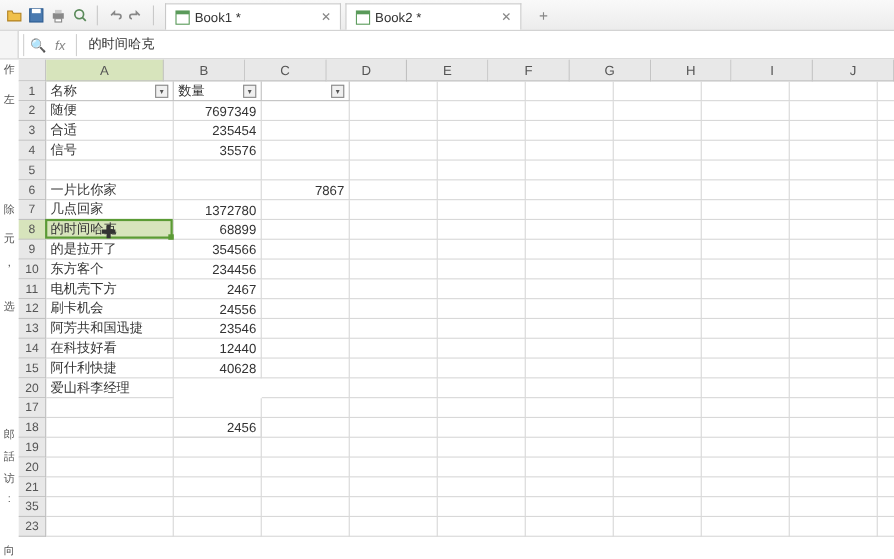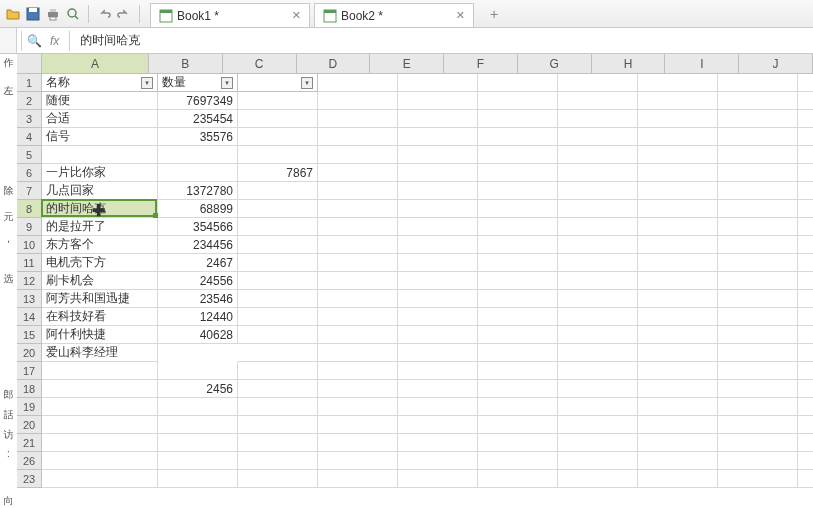--- a/index.html
+++ b/index.html
@@ -166,21 +166,21 @@
       <div class="row-h">12</div>
       <div class="row-h">13</div>
       <div class="row-h">14</div>
       <div class="row-h">15</div>
       <div class="row-h">20</div>
       <div class="row-h">17</div>
       <div class="row-h">18</div>
       <div class="row-h">19</div>
       <div class="row-h">20</div>
       <div class="row-h">21</div>
-      <div class="row-h">26</div>
+      <div class="row-h">35</div>
       <div class="row-h">23</div>
     </div>
   <div class="cells">
     <div class="cells-inner" id="cells">
         <div class="cell hdr" style="left: 0px; top: 0px; width: 116px;">
           <span>名称</span>
           <span class="filter">▾</span>
         </div>
         <div class="cell hdr" style="left: 116px; top: 0px; width: 80px;">
           <span>数量</span>

